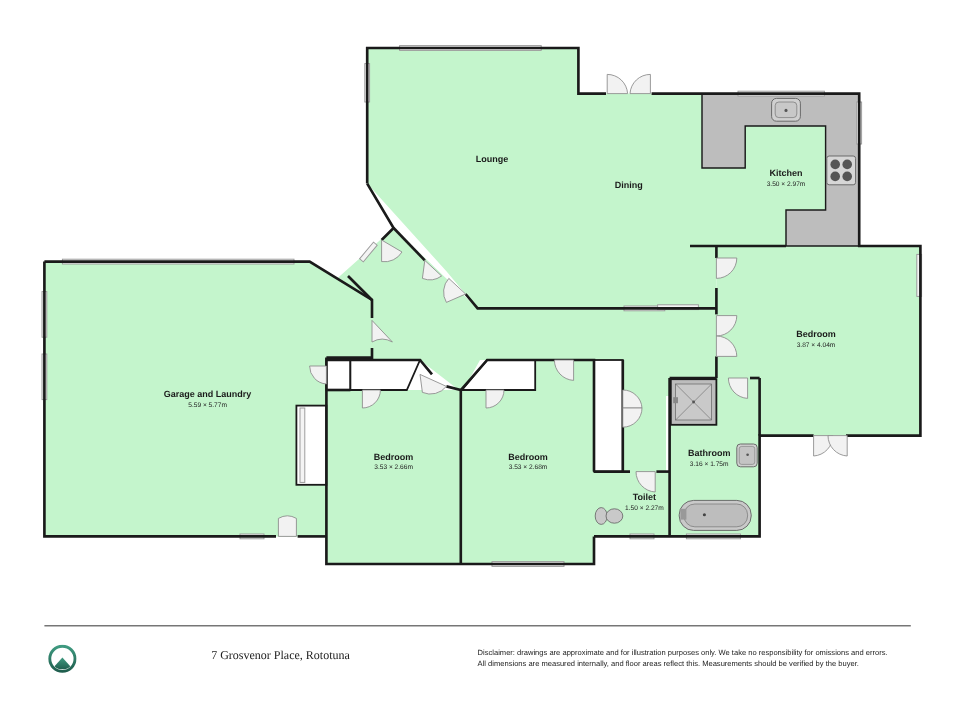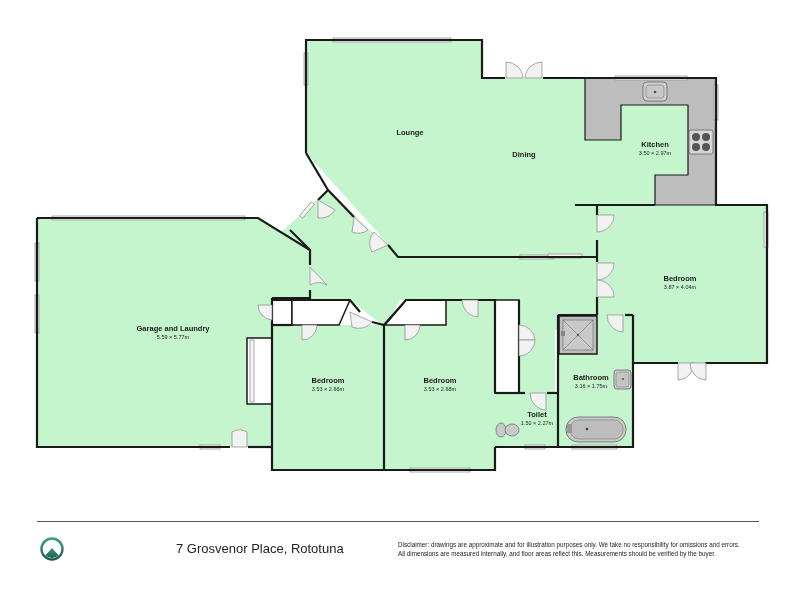--- a/index.html
+++ b/index.html
@@ -4,21 +4,21 @@
 <style>
   html, body { margin:0; padding:0; background:#ffffff; }
   body { width:800px; height:600px; position:relative; overflow:hidden; font-family:"Liberation Sans", sans-serif; }
   #plan { position:absolute; left:0; top:0; width:800px; height:520px; }
   .room-label { font-family:"Liberation Sans", sans-serif; font-weight:bold; font-size:7.5px; fill:#1a1a1a; text-anchor:middle; }
   .room-dim { font-family:"Liberation Sans", sans-serif; font-size:5.5px; fill:#222; text-anchor:middle; }
   .footer-rule { position:absolute; left:37px; top:521px; width:722px; height:1px; background:#555; }
   .logo { position:absolute; left:40px; top:537px; display:flex; align-items:center; }
   .logo-mark { width:24px; height:24px; }
   .logo-text { margin-left:10px; font-family:"Liberation Sans", sans-serif; font-weight:bold; font-size:19px; letter-spacing:6px; color:#1f2b2b; }
-  .address { position:absolute; left:176px; top:541px; font-family:Liberation Sans, sans-serif; font-size:13px; color:#222; }
+  .address { position:absolute; left:176px; top:541px; font-family:Liberation Serif, serif; font-size:10px; color:#222; }
   .disclaimer { position:absolute; left:398px; top:541px; width:370px; font-family:"Liberation Sans", sans-serif; font-size:6.3px; line-height:8.5px; color:#222; }
 </style>
 </head>
 <body>
 
 <svg id="plan" viewBox="0 0 800 520" xmlns="http://www.w3.org/2000/svg">
 
   <g fill="#c4f5cc" stroke="none">
 
     <polygon points="306,40 482,40 482,78 585,78 585,140 655,140 655,205 597,205 597,257 398,257 372,226 306,153"></polygon>

